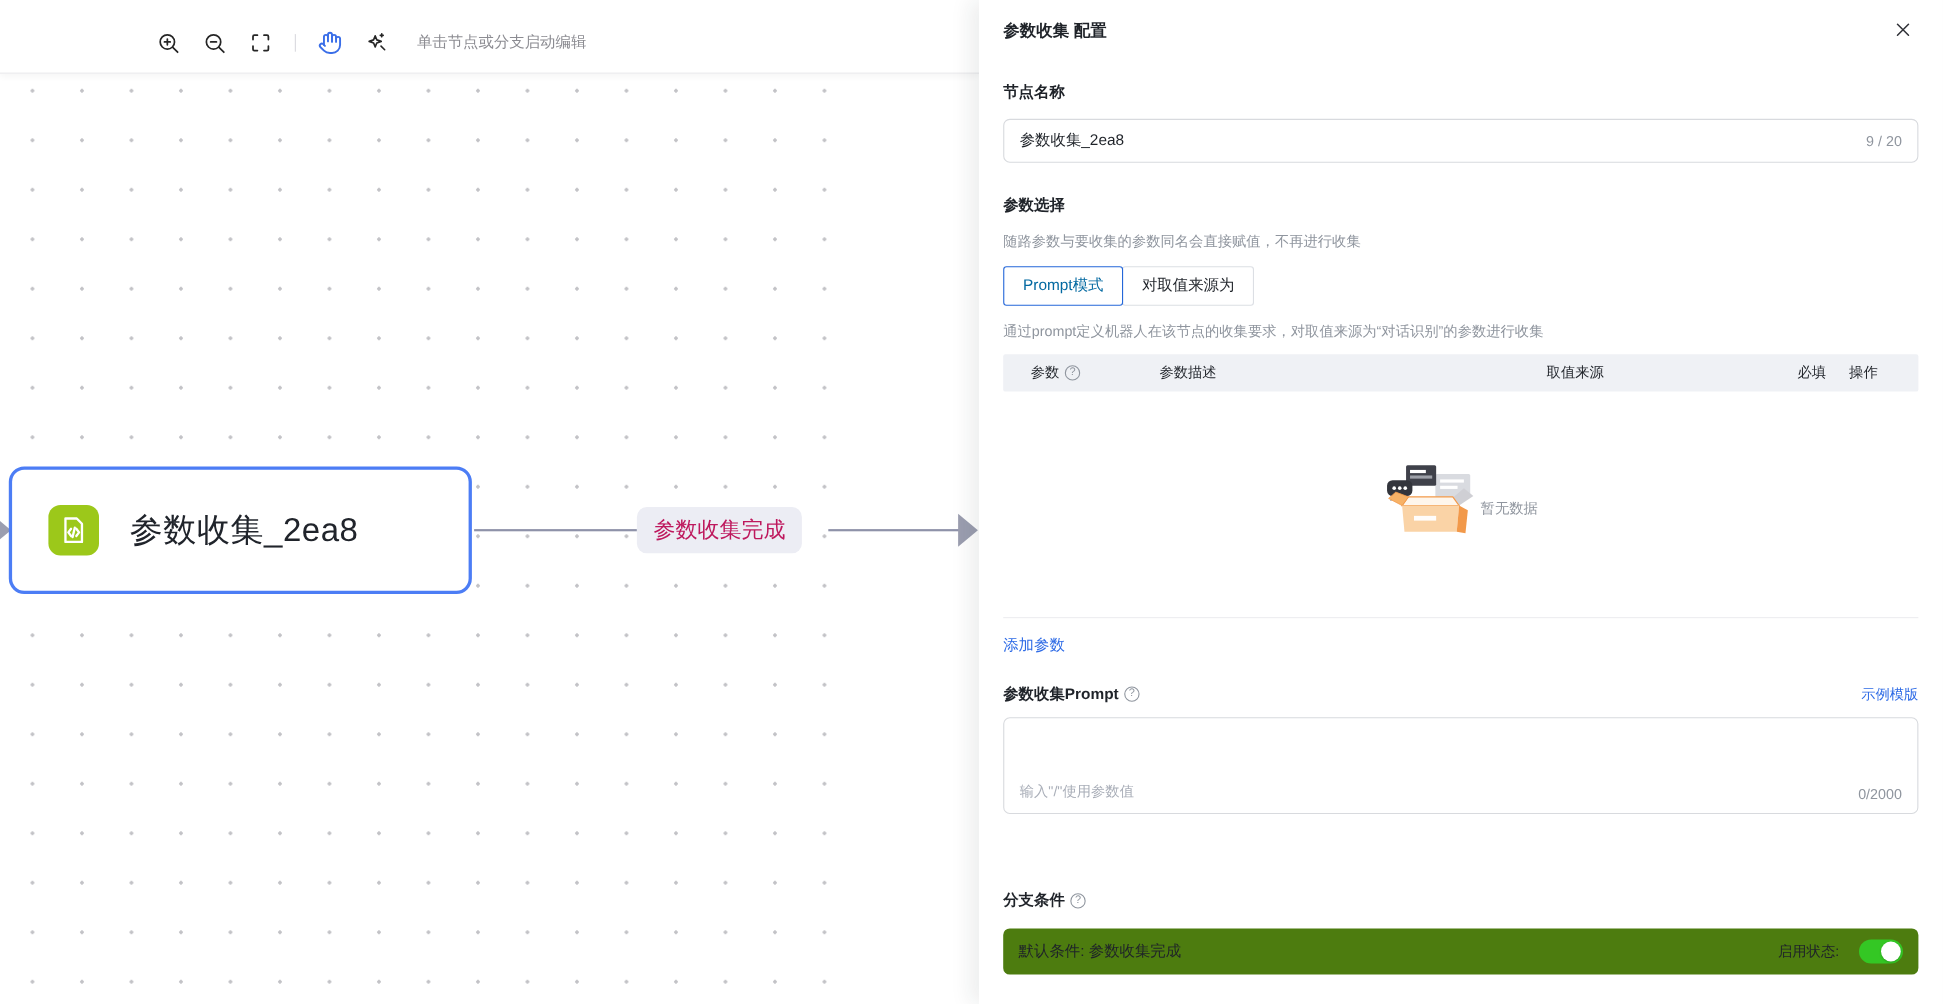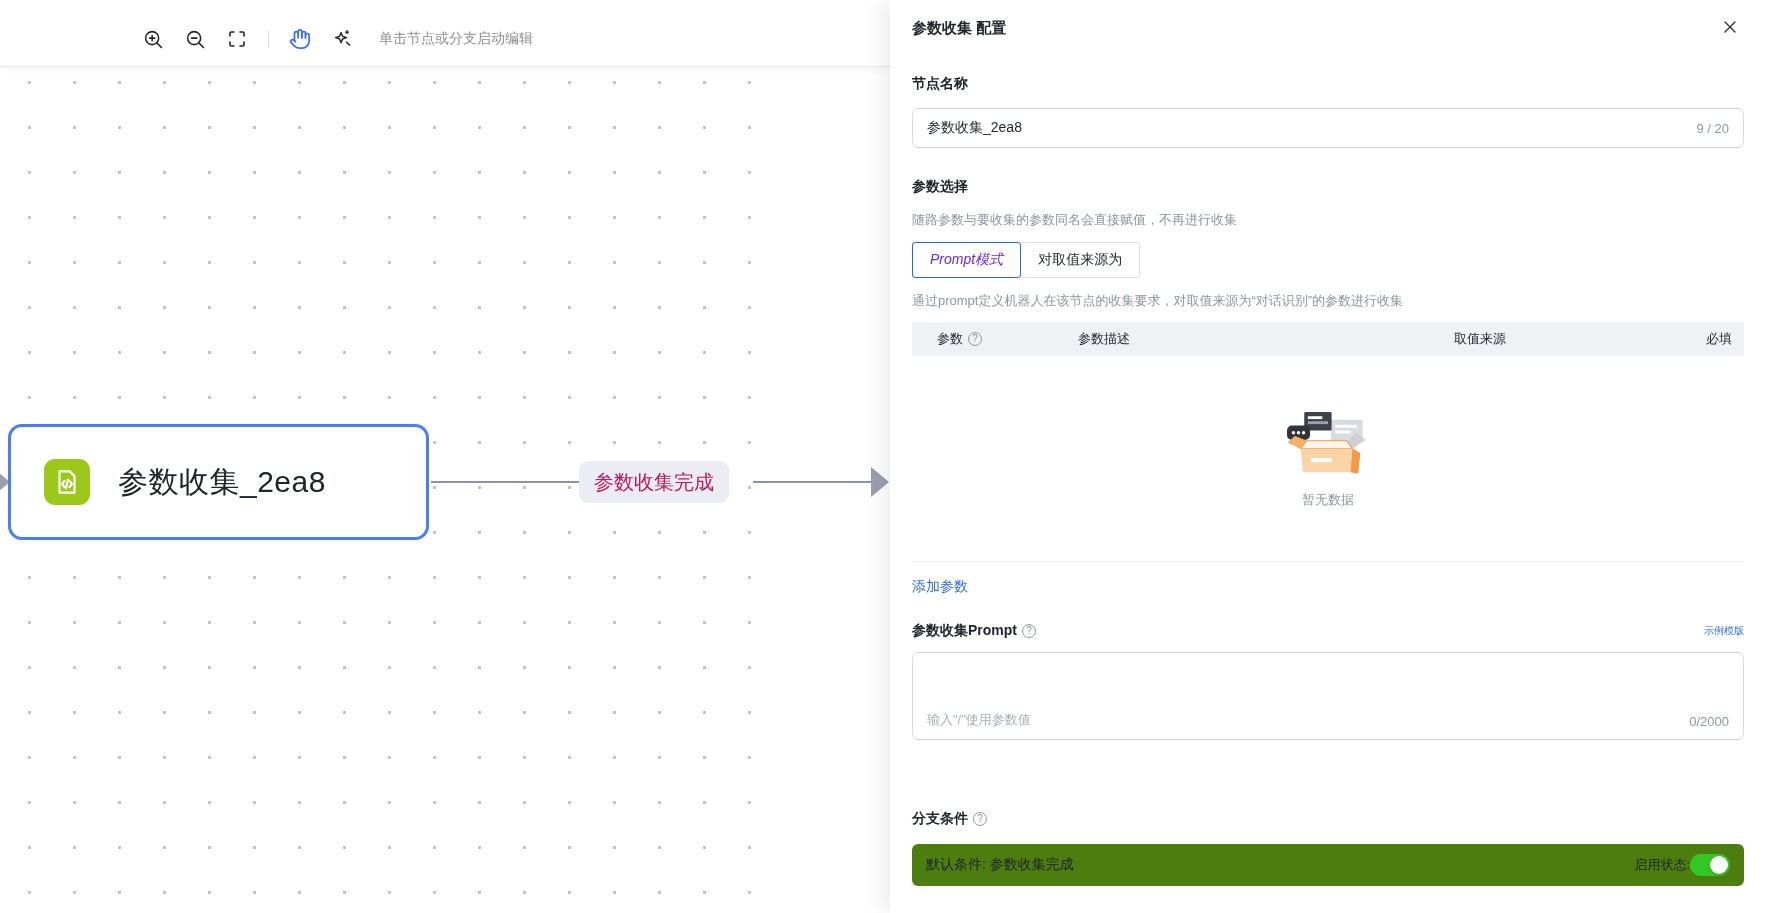--- a/index.html
+++ b/index.html
@@ -53,54 +53,54 @@
     display:flex; align-items:center; padding:0 14px; }
   .name-input { flex:1; border:none; outline:none; font-size:14px; color:#1f2329;
     font-family:inherit; background:transparent; }
   .char-counter { font-size:13px; color:#8f959e; white-space:nowrap; }
 
   .mt-ps { margin-top:30px; }
   .hint-text { margin-top:15px; font-size:13px; color:#8f959e; }
   .tabs { margin-top:13px; display:flex; }
   .tab { height:36px; padding:0 17px; display:flex; align-items:center; font-size:14px;
     background:#fff; border:1px solid #dcdfe4; border-radius:3px; cursor:pointer; font-family:inherit; }
-  .tab.active { border-color:#2467d9; color:#6d28d9; position:relative; z-index:1;font-style:italic; }
+  .tab.active { border-color:#2467d9; color:#0369a1; position:relative; z-index:1; }
   .tab.inactive { margin-left:-1px; color:#1f2329; }
   .mode-hint { margin-top:14px; font-size:13px; color:#8f959e; }
 
   .table-head { margin-top:12px; height:34px; background:#eff1f5; border-radius:2px;
-    display:flex; align-items:center; font-size:13px; color:#1f2329; font-weight:500;gap:24px; }
+    display:flex; align-items:center; font-size:13px; color:#1f2329; font-weight:500; }
   .col-param  { flex:0 0 142px; padding-left:25px; display:flex; align-items:center; }
   .col-desc   { flex:0 0 352px; }
   .col-source { flex:0 0 228px; }
   .col-req    { flex:0 0 47px; }
   .col-op     { flex:1; }
 
   .q-icon { width:14px; height:14px; border:1px solid #8f959e; border-radius:50%;
     color:#8f959e; font-size:10px; line-height:12px; display:inline-flex; align-items:center;
     justify-content:center; margin-left:5px; cursor:pointer; font-weight:400; }
   .q-icon::before { content:"?"; }
 
-  .empty-block { height:206px; display:flex; flex-direction:column; align-items:center;
+  .empty-block { height:206px; display:flex; flex-direction:row; align-items:center;
     justify-content:center; border-bottom:1px solid #ededf0; }
   .empty-text { margin-top:6px; font-size:13px; color:#8f959e; }
 
   .add-link { display:inline-block; margin-top:16px; font-size:14px; color:#2e6be6; cursor:pointer; }
   .prompt-row { margin-top:26px; display:flex; align-items:center; justify-content:space-between; }
-  .template-link { font-size:10px; color:#2e6be6; cursor:pointer; }
+  .template-link { font-size:13px; color:#2e6be6; cursor:pointer; }
   .prompt-box { margin-top:12px; height:88px; border:1px solid #d8dade; border-radius:6px;
     position:relative; cursor:text; }
   .prompt-placeholder { position:absolute; left:14px; bottom:10px; font-size:13px; color:#a9aeb8; }
   .prompt-counter { position:absolute; right:14px; bottom:10px; font-size:13px; color:#8f959e; }
 
   .mt-branch { margin-top:70px; }
   .cond-row { margin-top:16px; height:42px; background:#4d7c0f; border-radius:6px;
     display:flex; align-items:center; justify-content:space-between; padding:0 14px; }
   .cond-text { font-size:14px; color:#1f2329; }
-  .cond-right { display:flex; align-items:center; gap:0; }
+  .cond-right { display:flex; align-items:center; gap:18px; }
   .enable-label { font-size:13px; color:#1f2329; }
   .switch { width:40px; height:22px; border-radius:11px; background:#34c724; position:relative; cursor:pointer; }
   .switch::after { content:""; position:absolute; right:2px; top:2px; width:18px; height:18px;
     border-radius:50%; background:#fff; box-shadow:0 1px 2px rgba(0,0,0,0.2); }
 </style>
 </head>
 <body>
 
 <div class="app">
 

